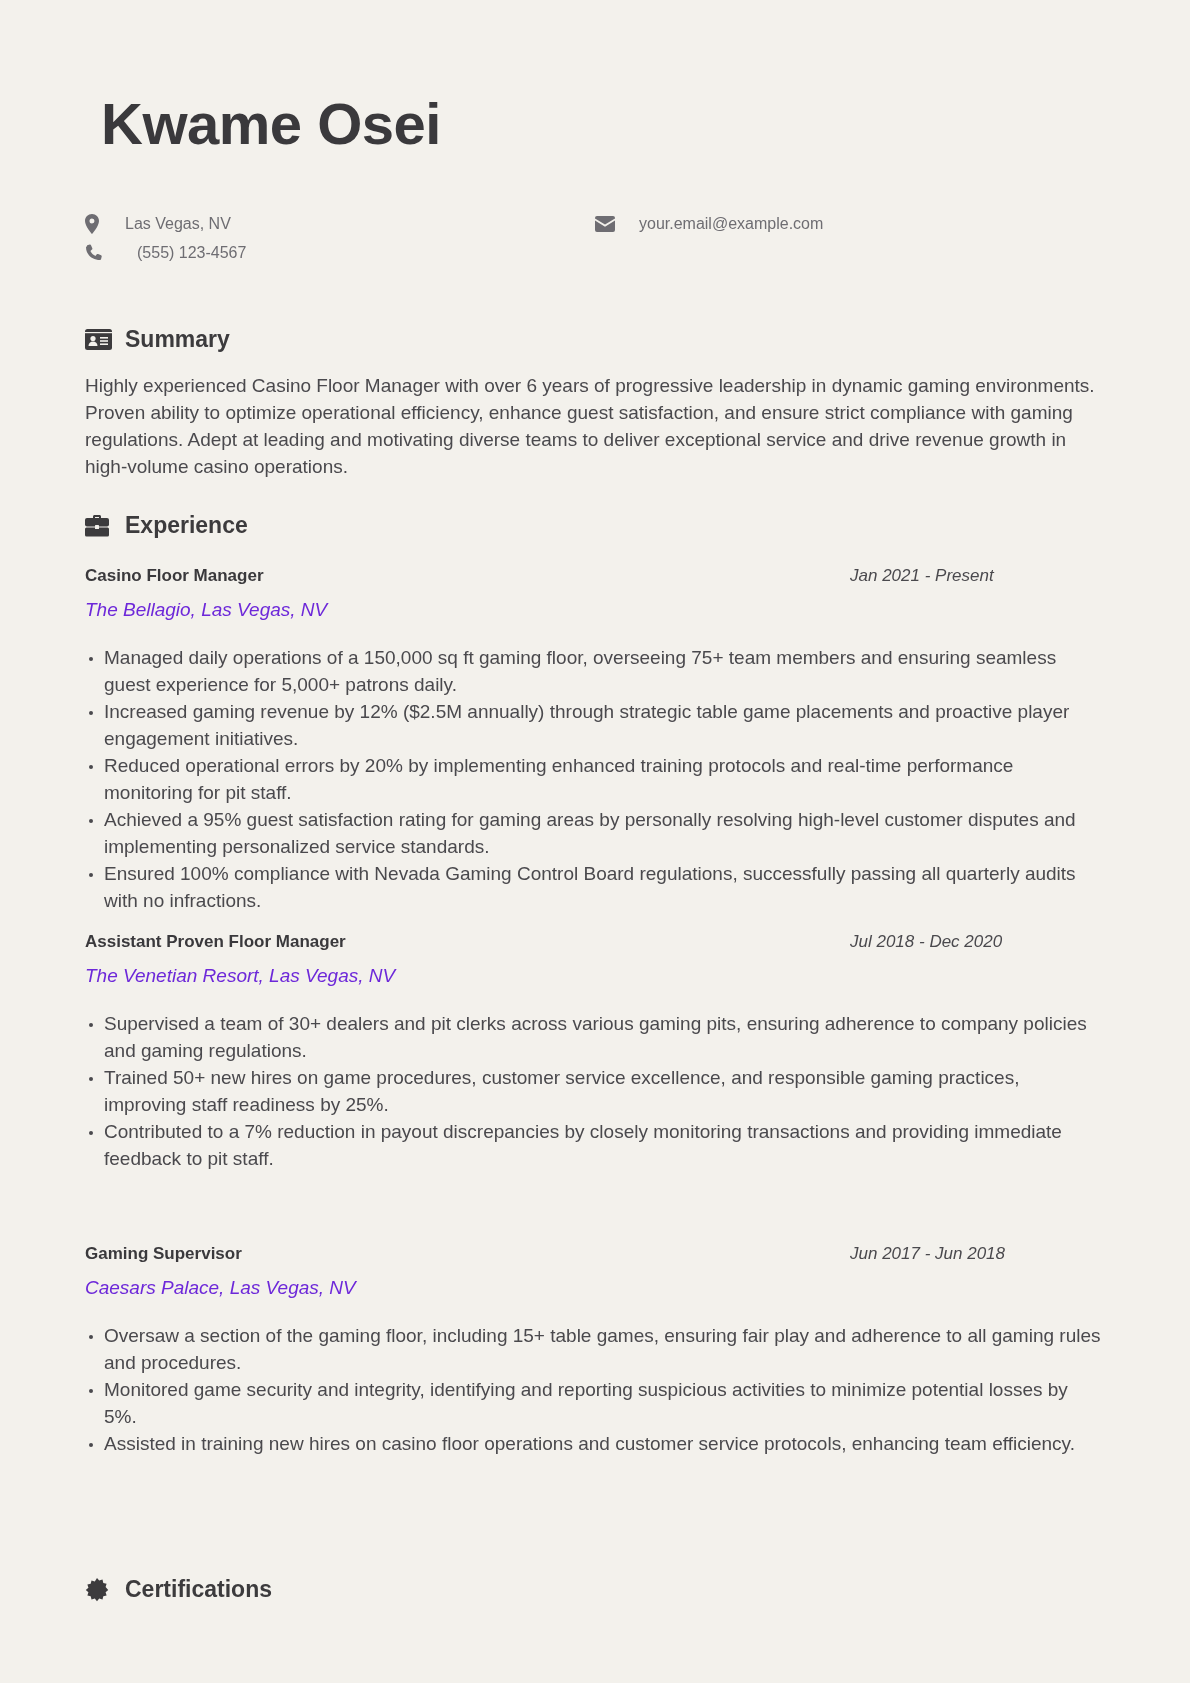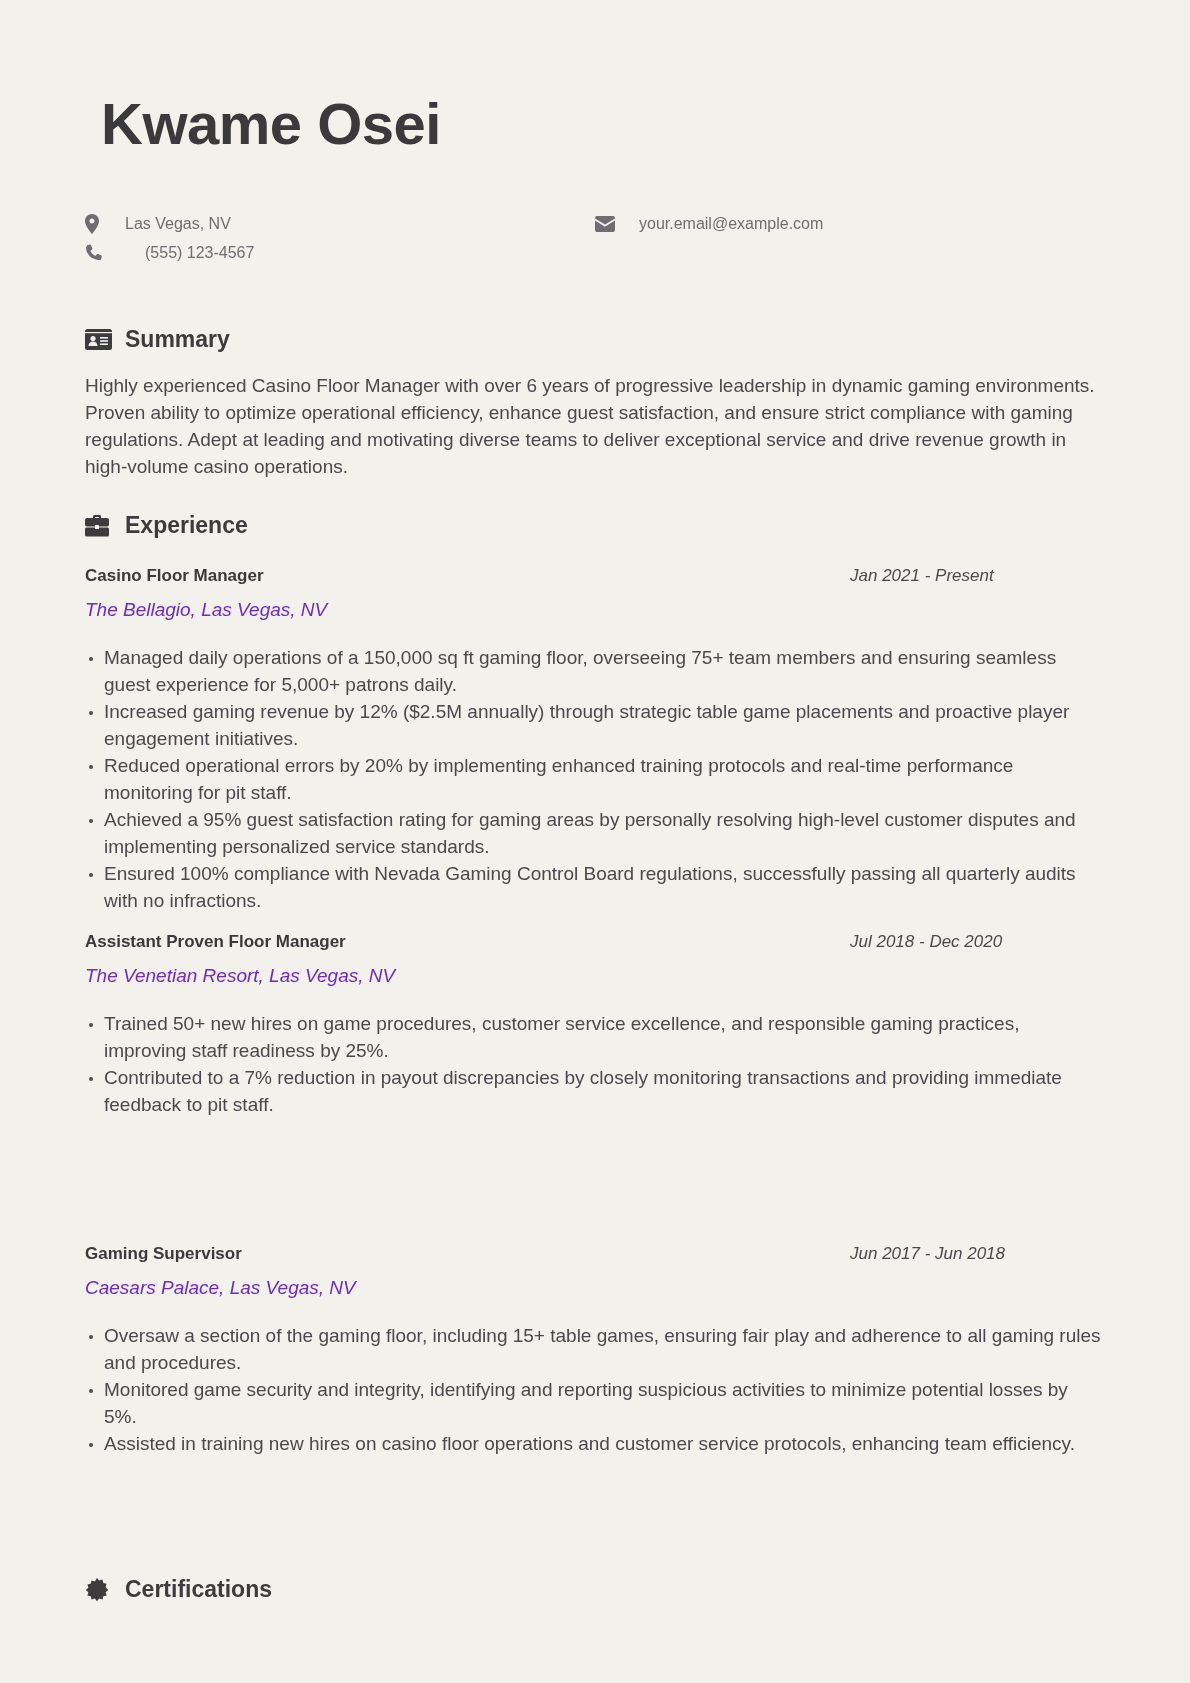--- a/index.html
+++ b/index.html
@@ -43,21 +43,21 @@
     .contact .ico {
       width: 20px;
       height: 20px;
       display: inline-flex;
       align-items: center;
       justify-content: flex-start;
     }
     .contact-location { top: 212px; left: 0; }
     .contact-location .txt { margin-left: 20px; }
     .contact-phone { top: 241px; left: 0; }
-    .contact-phone .txt { margin-left: 40px; }
+    .contact-phone .txt { margin-left: 32px; }
     .contact-email { top: 212px; left: 510px; align-items: center; }
     .contact-email .txt { margin-left: 24px; }
 
     .section-head {
       position: absolute;
       left: 0;
       display: flex;
       align-items: center;
       font-size: 23px;
       font-weight: bold;
@@ -216,20 +216,21 @@
       <li>Achieved a 95% guest satisfaction rating for gaming areas by personally resolving high-level customer disputes and implementing personalized service standards.</li>
       <li>Ensured 100% compliance with Nevada Gaming Control Board regulations, successfully passing all quarterly audits with no infractions.</li>
     </ul>
   </div>
 
   <div class="job" style="top:930px;">
     <div class="job-title">Assistant Proven Floor Manager</div>
     <div class="job-date">Jul 2018 - Dec 2020</div>
     <div class="job-company">The Venetian Resort, Las Vegas, NV</div>
     <ul class="job-bullets">
+      <li>Supervised a team of 30+ dealers and pit clerks across various gaming pits, ensuring adherence to company policies and gaming regulations.</li>
       <li>Trained 50+ new hires on game procedures, customer service excellence, and responsible gaming practices, improving staff readiness by 25%.</li>
       <li>Contributed to a 7% reduction in payout discrepancies by closely monitoring transactions and providing immediate feedback to pit staff.</li>
     </ul>
   </div>
 
   <div class="job" style="top:1242px;">
     <div class="job-title">Gaming Supervisor</div>
     <div class="job-date">Jun 2017 - Jun 2018</div>
     <div class="job-company">Caesars Palace, Las Vegas, NV</div>
     <ul class="job-bullets">

